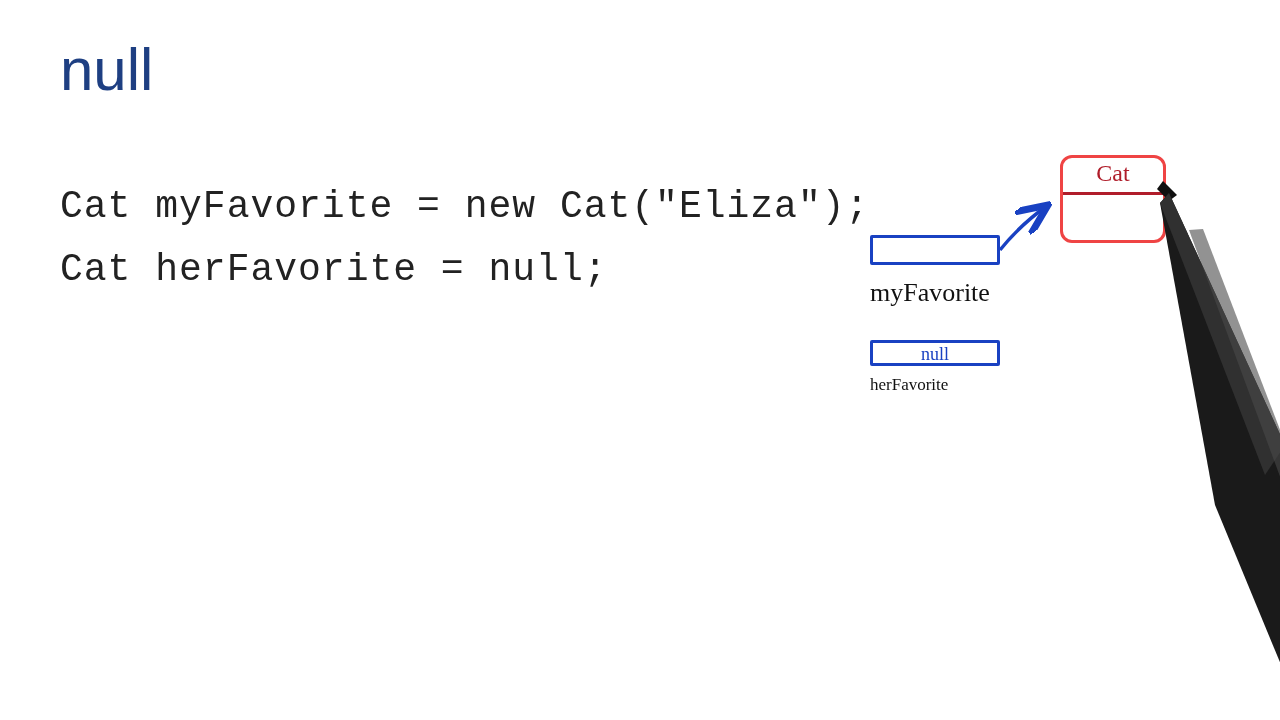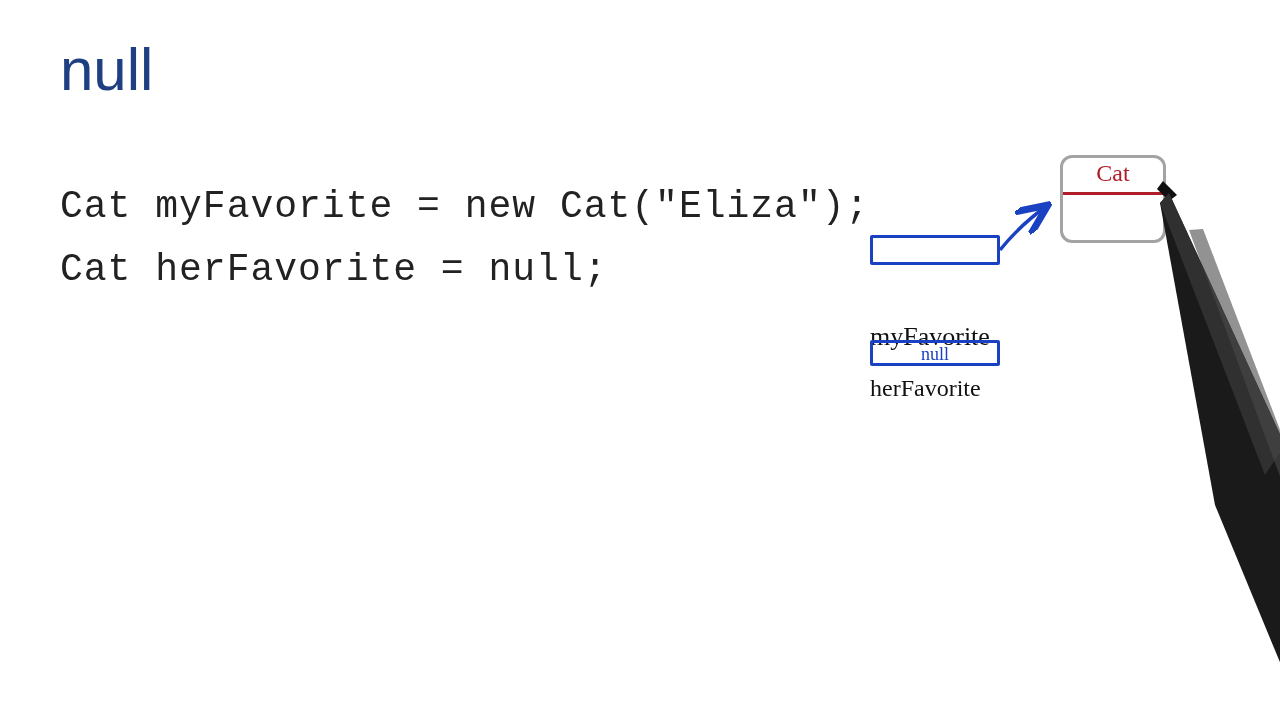--- a/index.html
+++ b/index.html
@@ -51,21 +51,20 @@
       border-radius: 2px;
       background: transparent;
     }
     .var-label1 {
       position: absolute;
       left: 870px;
       top: 278px;
       font-family: 'Comic Sans MS', cursive;
       font-size: 26px;
       color: #111;
-      margin-top: 44px;
     }
 
     
     .var-box2 {
       position: absolute;
       left: 870px;
       top: 340px;
       width: 130px;
       height: 26px;
       border: 3px solid #1941c2;
@@ -76,32 +75,32 @@
       font-family: 'Comic Sans MS', cursive;
       font-size: 18px;
       color: #1941c2;
       line-height: 22px;
     }
     .var-label2 {
       position: absolute;
       left: 870px;
       top: 375px;
       font-family: 'Comic Sans MS', cursive;
-      font-size: 24px;
+      font-size: 17px;
       color: #111;
     }
 
     
     .obj-box {
       position: absolute;
       left: 1060px;
       top: 155px;
       width: 106px;
       height: 88px;
-      border: 3px solid #a3a3a3;
+      border: 3px solid #ef4444;
       border-radius: 12px;
     }
     .obj-header {
       position: absolute;
       top: 2px;
       left: 0;
       width: 100%;
       text-align: center;
       font-family: 'Comic Sans MS', cursive;
       font-size: 24px;

